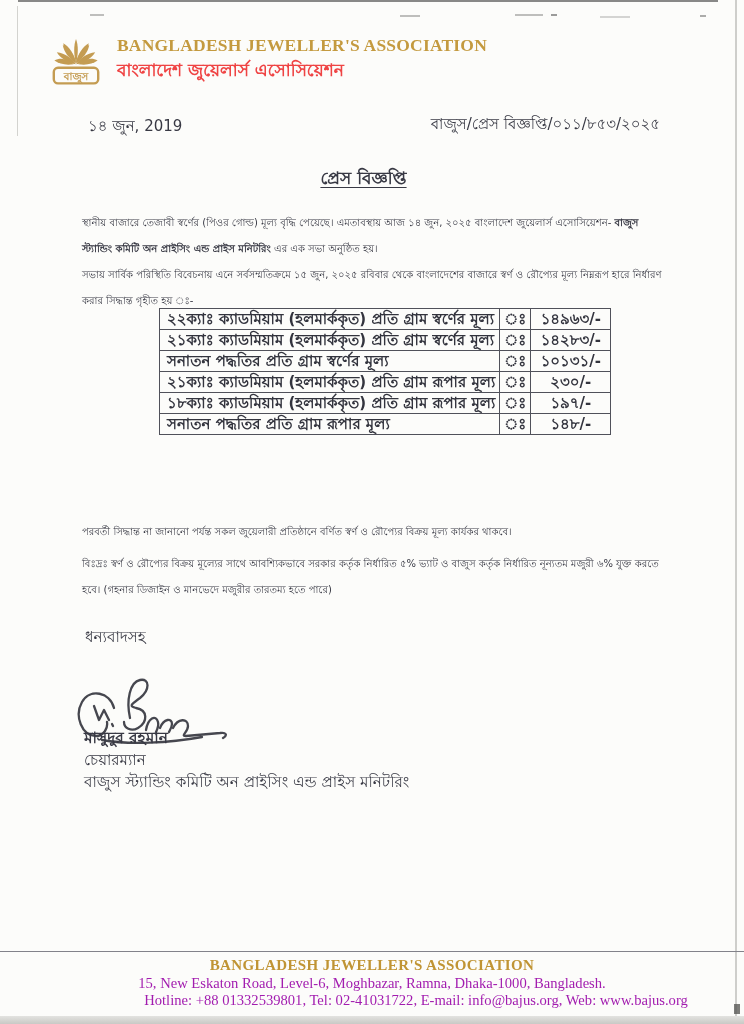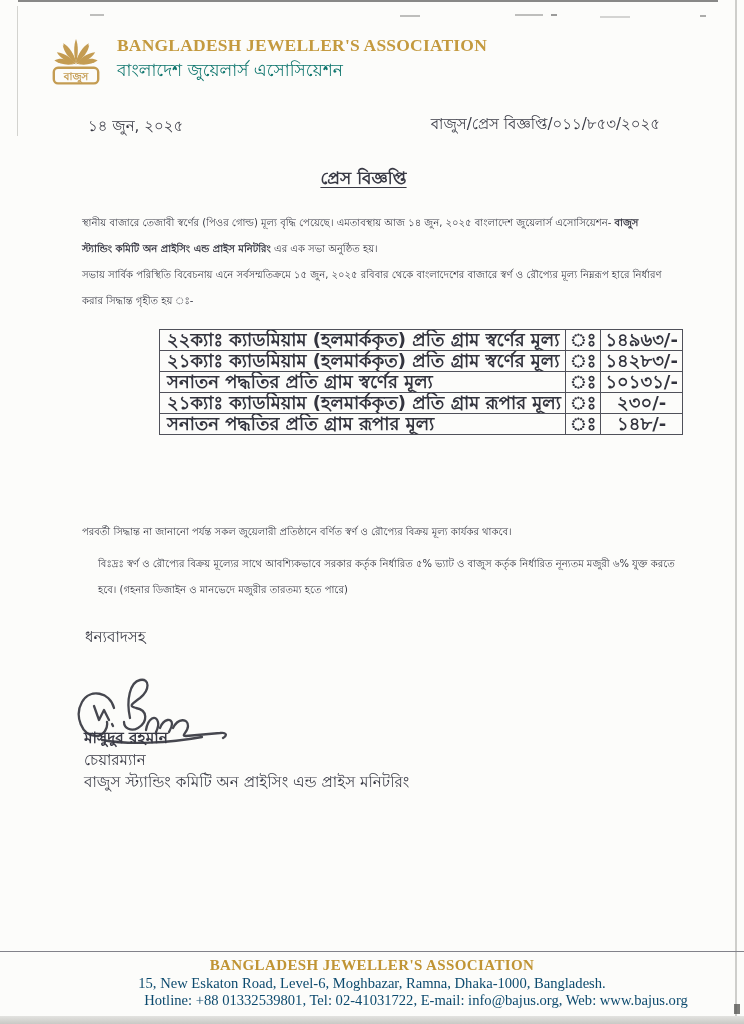--- a/index.html
+++ b/index.html
@@ -26,48 +26,48 @@
   
   .logo-wrap { position: absolute; left: 46px; top: 27px; width: 60px; height: 60px; }
   .org-en {
     position: absolute; left: 117px; top: 35px;
     font-family: "Liberation Serif", serif;
     font-size: 17.5px; font-weight: 600; letter-spacing: .2px;
     color: #c49a3f;
   }
   .org-bn {
     position: absolute; left: 117px; top: 57px;
-    font-size: 17px; font-weight: 400;
-    color: #0f766e;
+    font-size: 17px; font-weight: 700;
+    color: #ef4444;
   }
 
   
   .meta-date { position: absolute; left: 88px; top: 114px; font-size: 15px; }
   .meta-ref  { position: absolute; right: 84px; top: 112px; font-size: 15px; }
 
   
   .doc-title {
     position: absolute; left: 0; top: 165px; width: 727px;
     text-align: center; font-size: 17px; font-weight: 700;
     text-decoration: underline; text-underline-offset: 3px;
   }
 
   
   .para { position: absolute; left: 82px; width: 588px; font-size: 10px; line-height: 25.5px; text-align: left; }
   .p1 { top: 210px; }
   .p2 { top: 262px; }
   .p3 { top: 519px; width: 600px; }
-  .note { top: 551px; width: 594px; margin-left: 16px; }
+  .note { top: 551px; width: 594px; }
   .p1 b, .p1 strong { font-weight: 700; }
 
   
   .price-table {
-    position: absolute; left: 159px; top: 329px;
+    position: absolute; left: 159px; top: 308px;
     border-collapse: collapse; table-layout: fixed;
-    font-size: 18px; font-weight: 600; color: #33343e; padding-left: 39px;
+    font-size: 15px; font-weight: 600; color: #33343e; padding-left: 39px;
   }
   .price-table td {
     border: 1px solid #50515a;
     height: 20.5px; line-height: 20px;
     padding: 0 4px; white-space: nowrap; overflow: hidden;
   }
   .price-table td.lbl { width: 330px; padding-left: 7px; }
   .price-table td.sep { width: 24px; text-align: center; }
   .price-table td.prc { width: 80px; text-align: center; }
 
@@ -80,21 +80,21 @@
 
   
   .footer-rule { position: absolute; left: 0; top: 951px; width: 744px; height: 1px; background: #82828a; }
   .footer-org {
     position: absolute; left: 0; top: 957px; width: 744px; text-align: center;
     font-family: "Liberation Serif", serif; font-size: 15px; font-weight: 600;
     letter-spacing: .4px; color: #c09434;
   }
   .footer-addr, .footer-contact {
     position: absolute; left: 0; width: 744px; text-align: center;
-    font-family: "Liberation Serif", serif; font-size: 14.6px; color: #0c4a6e;
+    font-family: "Liberation Serif", serif; font-size: 14.6px; color: #a21caf;
   }
   .footer-addr { top: 975px; }
   .footer-contact { top: 992px; margin-left: 44px; }
 </style>
 </head>
 <body>
 
 <div class="page">
 
   <div class="scan-top-line"></div>
@@ -122,21 +122,21 @@
         <path d="M46 62 C34 64 22 62 14 56 C24 50 38 54 46 62 Z"></path>
         <path d="M54 62 C66 64 78 62 86 56 C76 50 62 54 54 62 Z"></path>
       </g>
       <rect x="13" y="68" width="74" height="26" rx="7" fill="none" stroke="#c49c52" stroke-width="4"></rect>
       <text x="50" y="88" text-anchor="middle" font-size="17" font-weight="bold" fill="#c49c52">বাজুস</text>
     </svg>
   </div>
   <div class="org-en">BANGLADESH JEWELLER'S ASSOCIATION</div>
   <div class="org-bn">বাংলাদেশ জুয়েলার্স এসোসিয়েশন</div>
 
-  <div class="meta-date">১৪ জুন, ২০২৫</div>
+  <div class="meta-date">১৪ জুন, 2019</div>
   <div class="meta-ref">বাজুস/প্রেস বিজ্ঞপ্তি/০১১/৮৫৩/২০২৫</div>
 
   <div class="doc-title">প্রেস বিজ্ঞপ্তি</div>
 
   <div class="para p1"><span>স্থানীয় বাজারে তেজাবী স্বর্ণের (পিওর গোল্ড) মূল্য বৃদ্ধি পেয়েছে। এমতাবস্থায় আজ ১৪ জুন, ২০২৫ বাংলাদেশ জুয়েলার্স এসোসিয়েশন- </span><b>বাজুস স্ট্যান্ডিং কমিটি অন প্রাইসিং এন্ড প্রাইস মনিটরিং</b><span> এর এক সভা অনুষ্ঠিত হয়।</span></div>
   <div class="para p2">সভায় সার্বিক পরিস্থিতি বিবেচনায় এনে সর্বসম্মতিক্রমে ১৫ জুন, ২০২৫ রবিবার থেকে বাংলাদেশের বাজারে স্বর্ণ ও রৌপ্যের মূল্য নিম্নরূপ হারে নির্ধারণ করার সিদ্ধান্ত গৃহীত হয় ঃ-</div>
 
   <table class="price-table">
     <tbody>
       <tr>
@@ -151,20 +151,25 @@
       </tr>
       <tr>
         <td class="lbl">সনাতন পদ্ধতির প্রতি গ্রাম স্বর্ণের মূল্য</td>
         <td class="sep">ঃ</td>
         <td class="prc">১০১৩১/-</td>
       </tr>
       <tr>
         <td class="lbl">২১ক্যাঃ ক্যাডমিয়াম (হলমার্ককৃত) প্রতি গ্রাম রূপার মূল্য</td>
         <td class="sep">ঃ</td>
         <td class="prc">২৩০/-</td>
+      </tr>
+      <tr>
+        <td class="lbl">১৮ক্যাঃ ক্যাডমিয়াম (হলমার্ককৃত) প্রতি গ্রাম রূপার মূল্য</td>
+        <td class="sep">ঃ</td>
+        <td class="prc">১৯৭/-</td>
       </tr>
       <tr>
         <td class="lbl">সনাতন পদ্ধতির প্রতি গ্রাম রূপার মূল্য</td>
         <td class="sep">ঃ</td>
         <td class="prc">১৪৮/-</td>
       </tr>
     </tbody>
   </table>
 
   <div class="para p3">পরবর্তী সিদ্ধান্ত না জানানো পর্যন্ত সকল জুয়েলারী প্রতিষ্ঠানে বর্ণিত স্বর্ণ ও রৌপ্যের বিক্রয় মূল্য কার্যকর থাকবে।</div>

